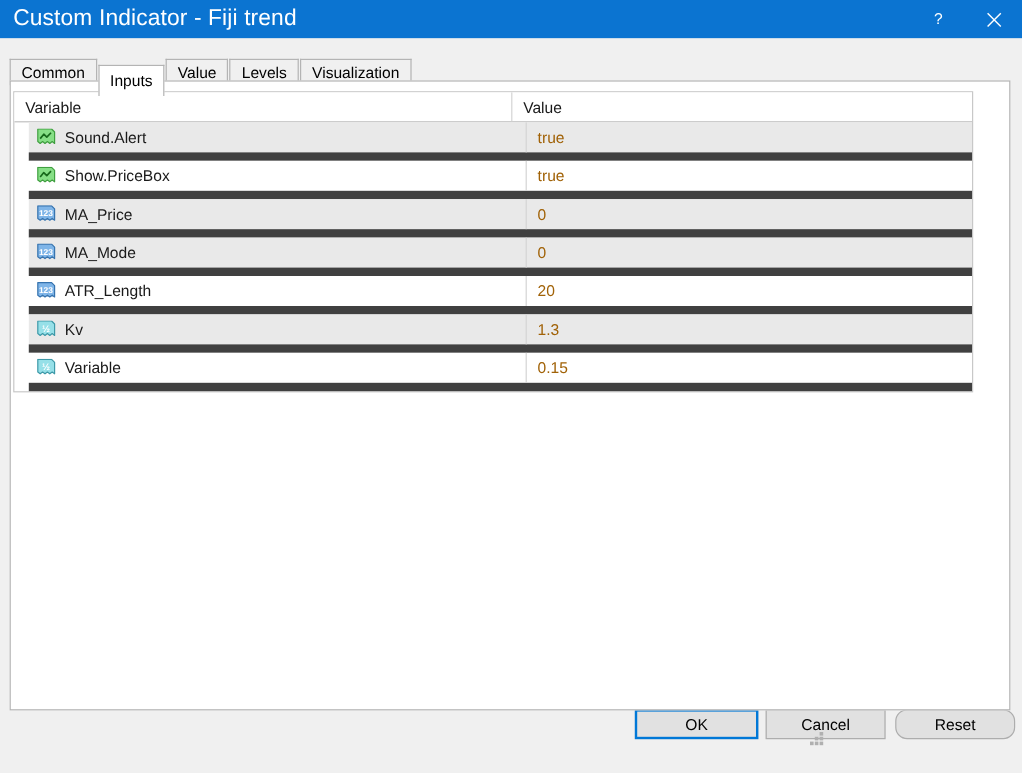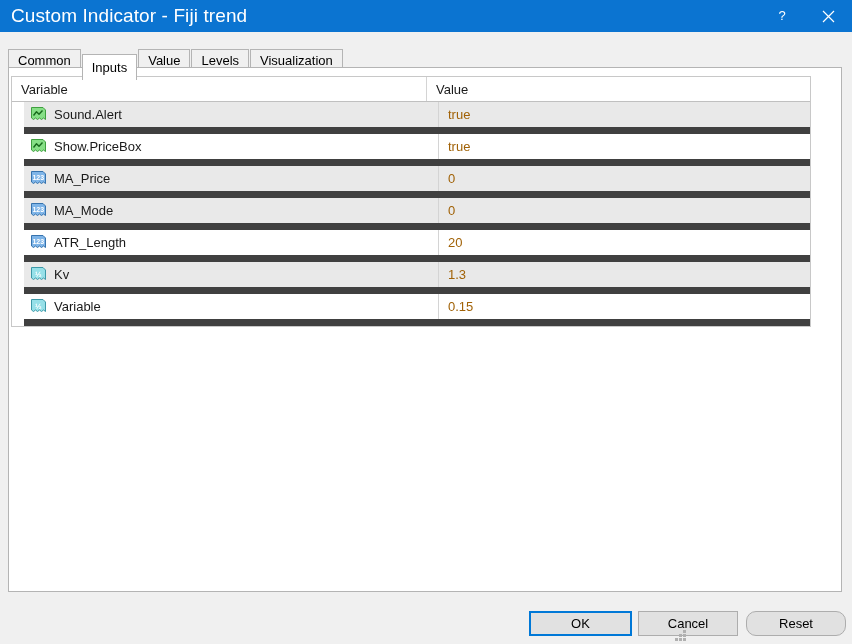--- a/index.html
+++ b/index.html
@@ -165,21 +165,21 @@
     width: 17px;
     height: 15px;
     flex: 0 0 auto;
     position: relative;
   }
   .tyicon svg { display: block; }
 
   
   .footer {
     position: absolute;
-    left: 0; top: 600px;
+    left: 0; top: 580px;
     width: 689px; height: 44px;
     background: #f0f0f0;
   }
   .btn {
     position: absolute;
     top: 11px;
     height: 25px;
     background: #e1e1e1;
     border: 1px solid #adadad;
     box-sizing: border-box;

